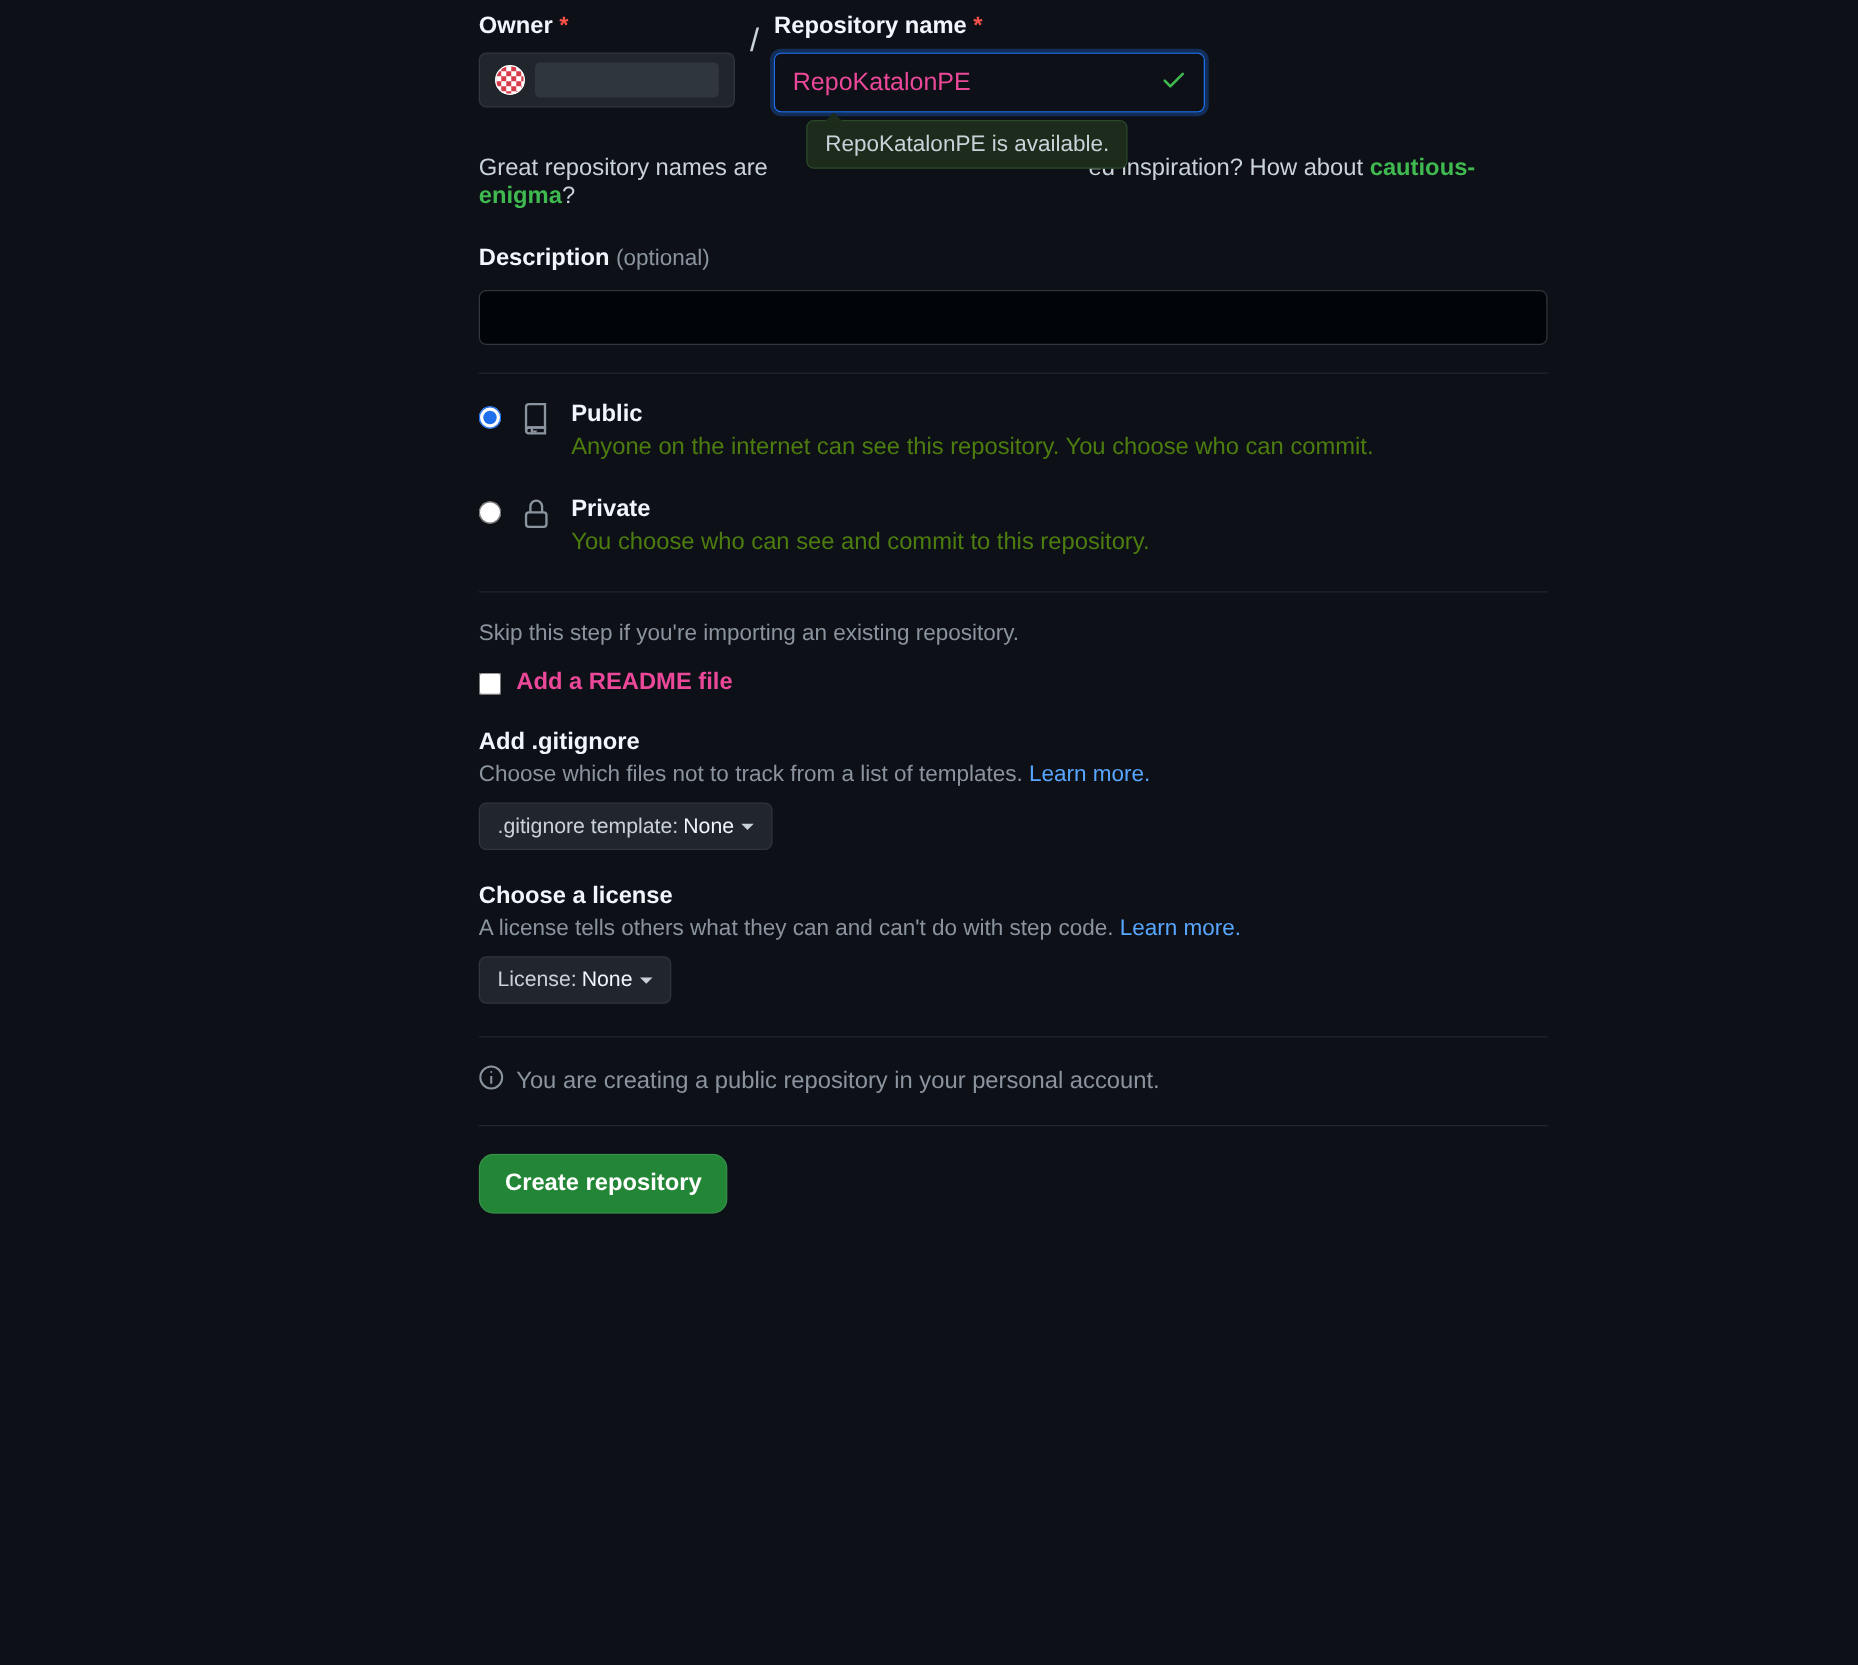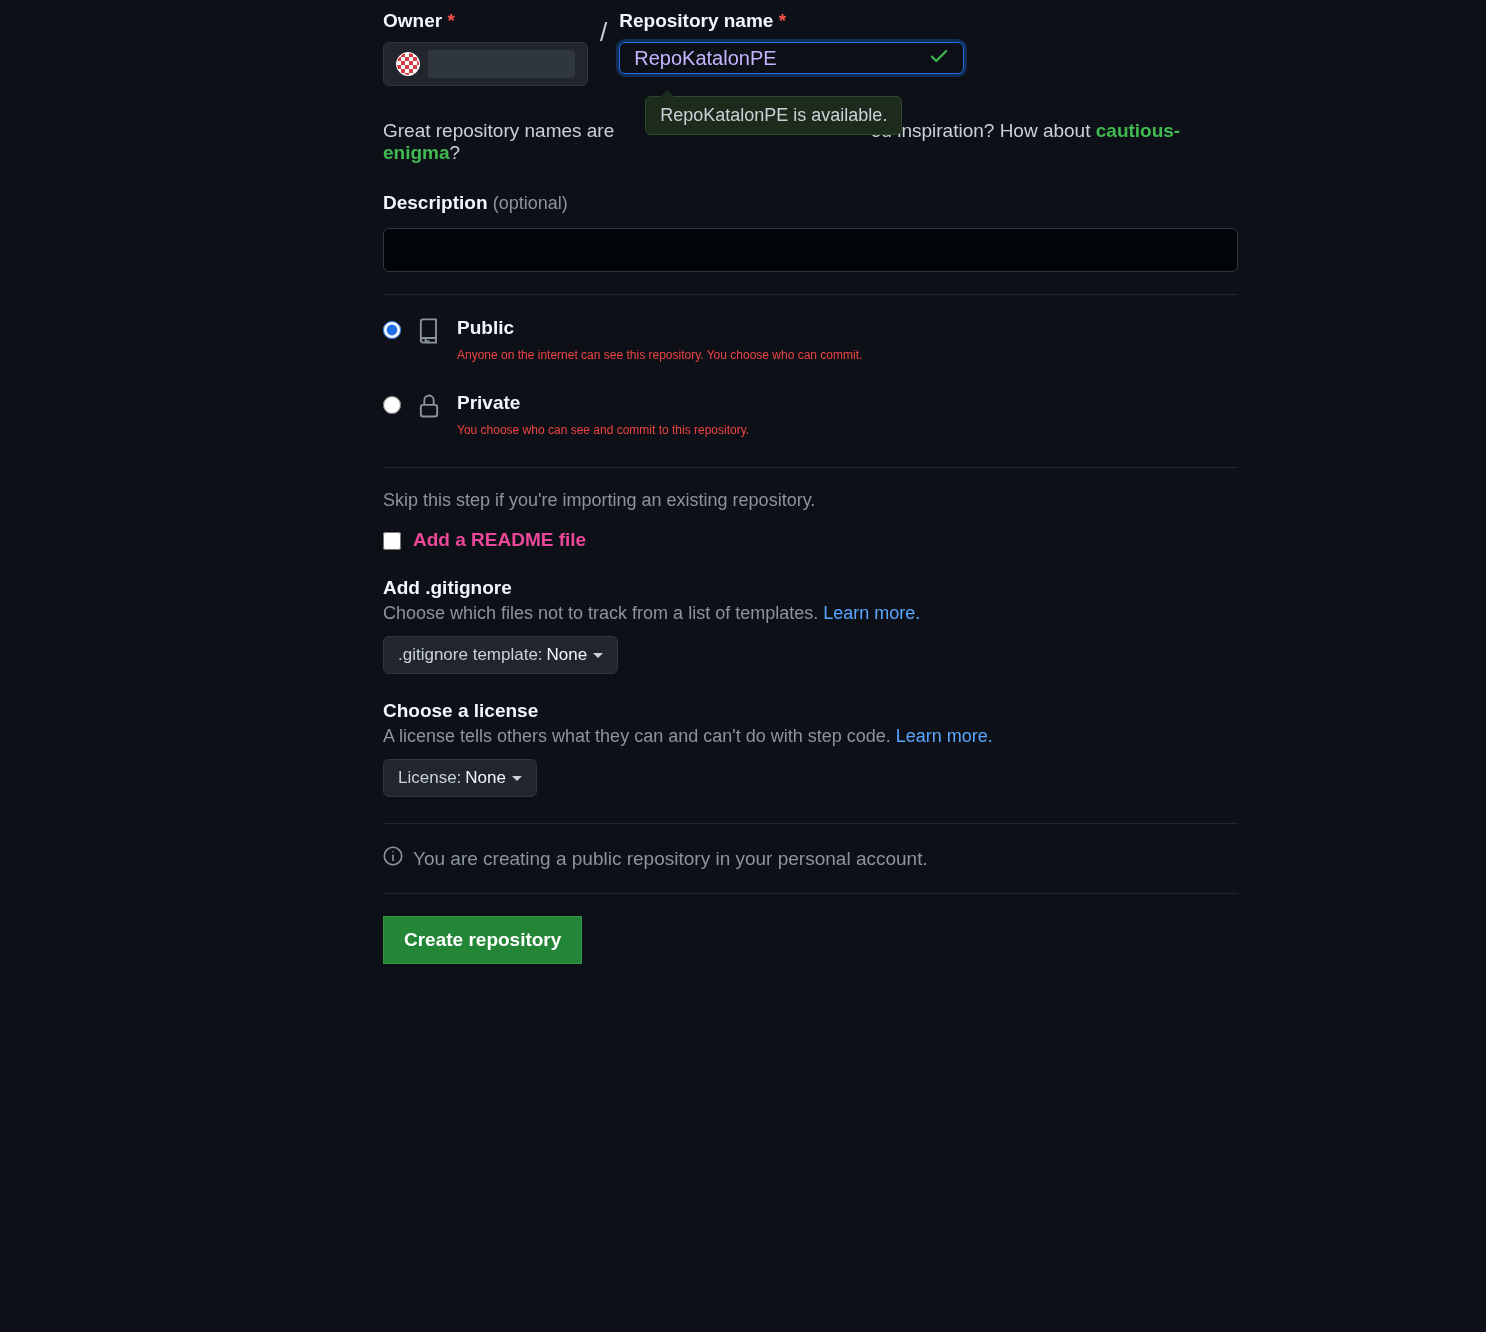--- a/index.html
+++ b/index.html
@@ -57,25 +57,25 @@
     margin: 0 12px;
     align-self: center;
     line-height: 44px;
   }
   .repo-input-wrap { position: relative; display: inline-block; }
   .repo-input {
     background: #0d1117;
     border: 1px solid #1f6feb;
     outline: 3px solid rgba(31,111,235,0.3);
     border-radius: 6px;
-    color: #c4b5fd;
+    color: #ec4899;
     font-size: 20px;
     padding: 8px 44px 8px 14px;
     width: 345px;
-    height: 32px;
+    height: 48px;
   }
   .check-icon {
     position: absolute;
     right: 14px; top: 50%;
     transform: translateY(-50%);
     color: #3fb950;
   }
   .tooltip {
     position: absolute;
     top: 54px; left: 26px;
@@ -132,22 +132,22 @@
   }
   .vis-icon { color: #8b949e; margin-top: 0; }
   .radio-text strong {
     color: #f0f6fc;
     font-size: 19px;
     font-weight: 600;
     display: block;
     margin-bottom: 4px;
   }
   .radio-text .sub {
-    color: #ef4444;
-    font-size: 12px;
+    color: #4d7c0f;
+    font-size: 19px;
   }
   .section-head {
     font-weight: 600;
     font-size: 19px;
     color: #f0f6fc;
     margin-bottom: 4px;
   }
   .section-sub {
     color: #8b949e;
     font-size: 18px;
@@ -190,21 +190,21 @@
   .info-row {
     display: flex;
     align-items: center;
     gap: 10px;
     color: #8b949e;
     font-size: 19px;
   }
   .primary-btn {
     background: #238636;
     border: 1px solid rgba(240,246,252,0.1);
-    border-radius: 0;
+    border-radius: 12px;
     color: #fff;
     font-size: 19px;
     font-weight: 600;
     padding: 12px 20px;
     cursor: pointer;
   }
   .block { margin-bottom: 26px; }
 </style>
 </head>
 <body>

